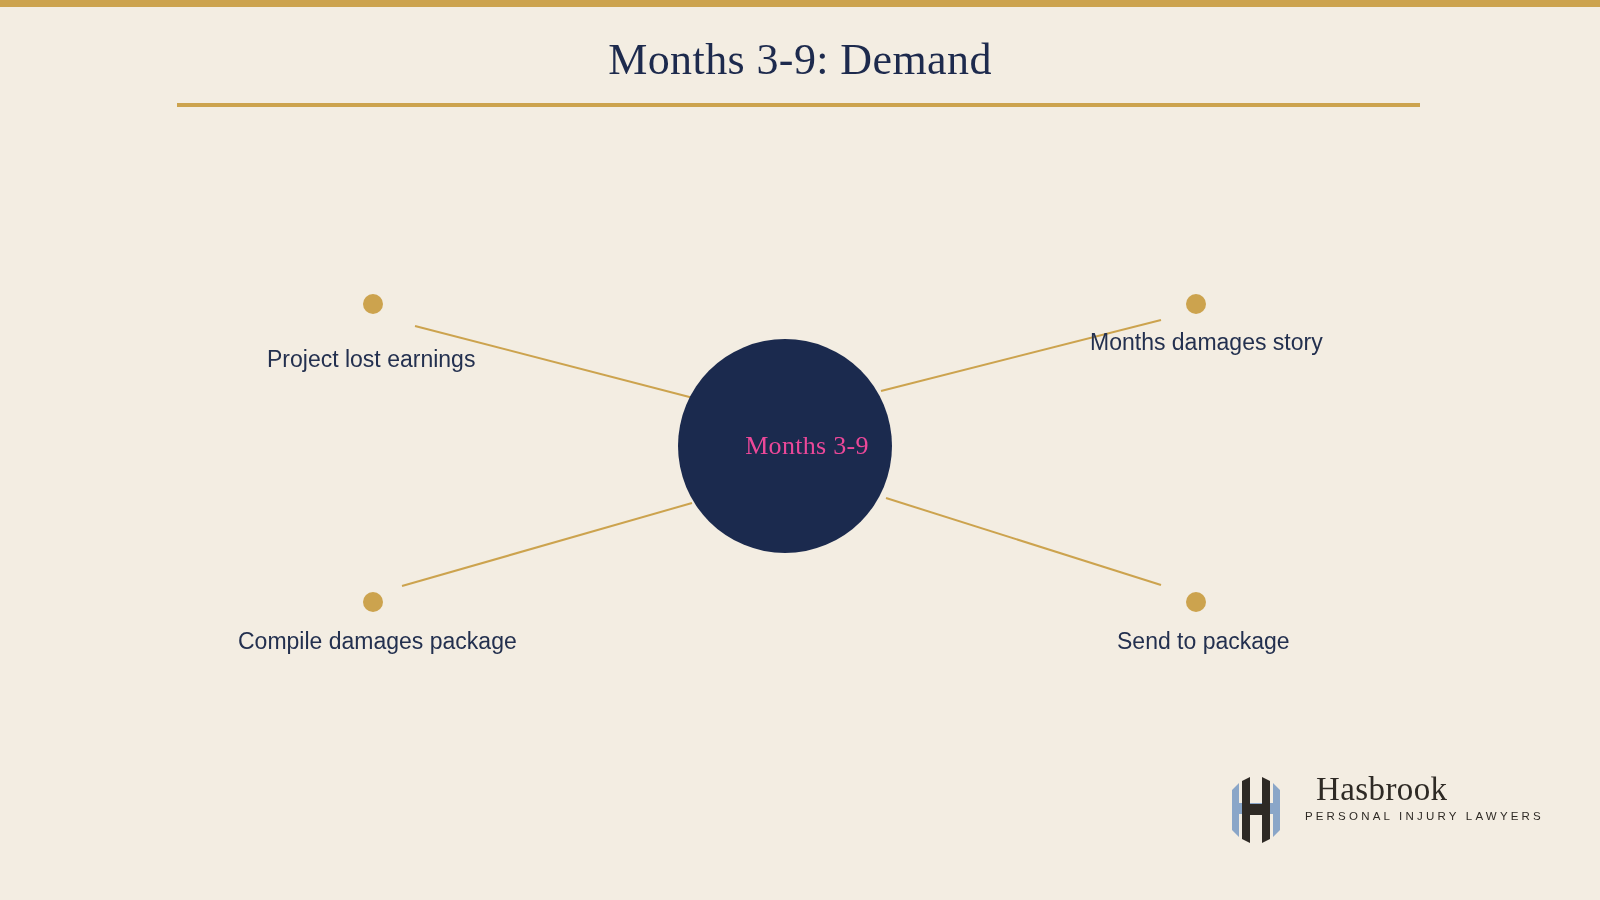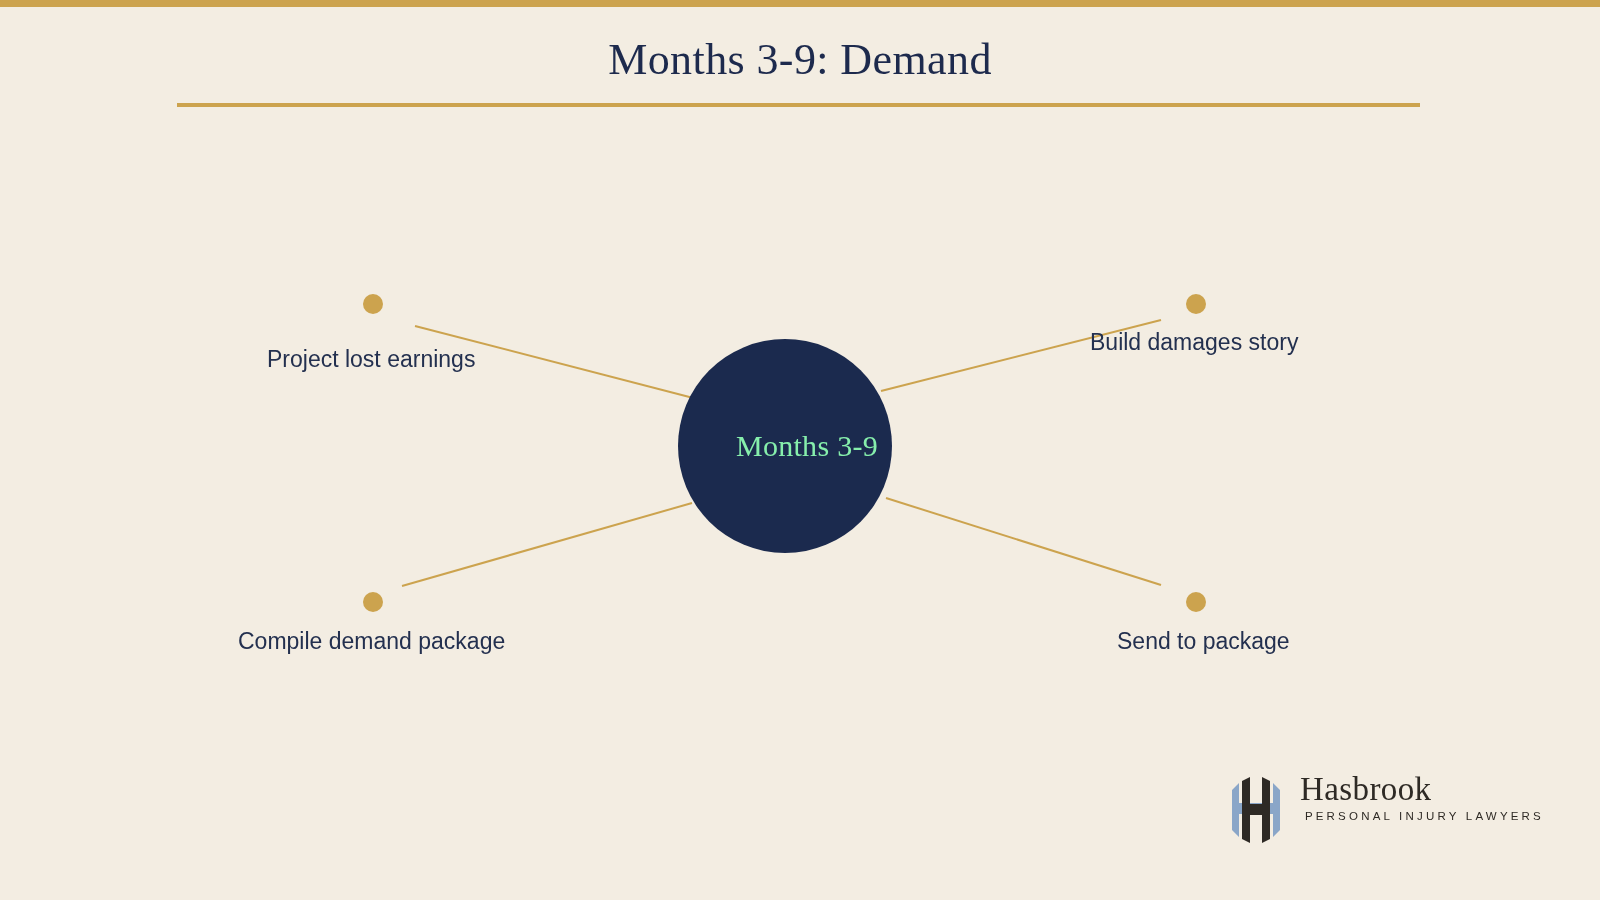--- a/index.html
+++ b/index.html
@@ -76,22 +76,22 @@
     width: 214px;
     height: 214px;
     border-radius: 50%;
     background: #1b2a4e;
     display: flex;
     align-items: center;
     justify-content: center;
   }
   .hub-label {
     font-family: "Liberation Serif", "DejaVu Serif", serif;
-    font-size: 30px;
-    color: #86efac;
+    font-size: 26px;
+    color: #ec4899;
     letter-spacing: 0.3px;
     white-space: nowrap;
     margin-left: 44px;
   }
 
   .node-dot {
     position: absolute;
     width: 20px;
     height: 20px;
     border-radius: 50%;
@@ -137,20 +137,21 @@
     top: 0px;
     width: 244px;
   }
   .logo-line {
     font-family: "Liberation Serif", "DejaVu Serif", serif;
     color: #2e2a25;
     font-size: 33px;
     line-height: 34px;
     letter-spacing: 0.4px;
     white-space: nowrap;
+    margin-left: 16px;
   }
   .logo-line .amp {
     color: #8aa6c8;
   }
   .logo-tagline {
     font-family: "Liberation Sans", sans-serif;
     font-size: 11.5px;
     letter-spacing: 3.2px;
     color: #2e2a25;
     margin-top: 4px;
@@ -182,24 +183,24 @@
     </svg>
 
     <div class="hub">
       <span class="hub-label">Months 3-9</span>
     </div>
 
     <div class="node-dot dot-tl"></div>
     <div class="node-label lbl-tl">Project lost earnings</div>
 
     <div class="node-dot dot-tr"></div>
-    <div class="node-label lbl-tr">Build damages story</div>
+    <div class="node-label lbl-tr">Months damages story</div>
 
     <div class="node-dot dot-bl"></div>
-    <div class="node-label lbl-bl">Compile demand package</div>
+    <div class="node-label lbl-bl">Compile damages package</div>
 
     <div class="node-dot dot-br"></div>
     <div class="node-label lbl-br">Send to package</div>
 
   </div>
 
   <div class="logo">
     <div class="logo-mark">
       <svg width="68" height="72" viewBox="0 0 68 72">
 

